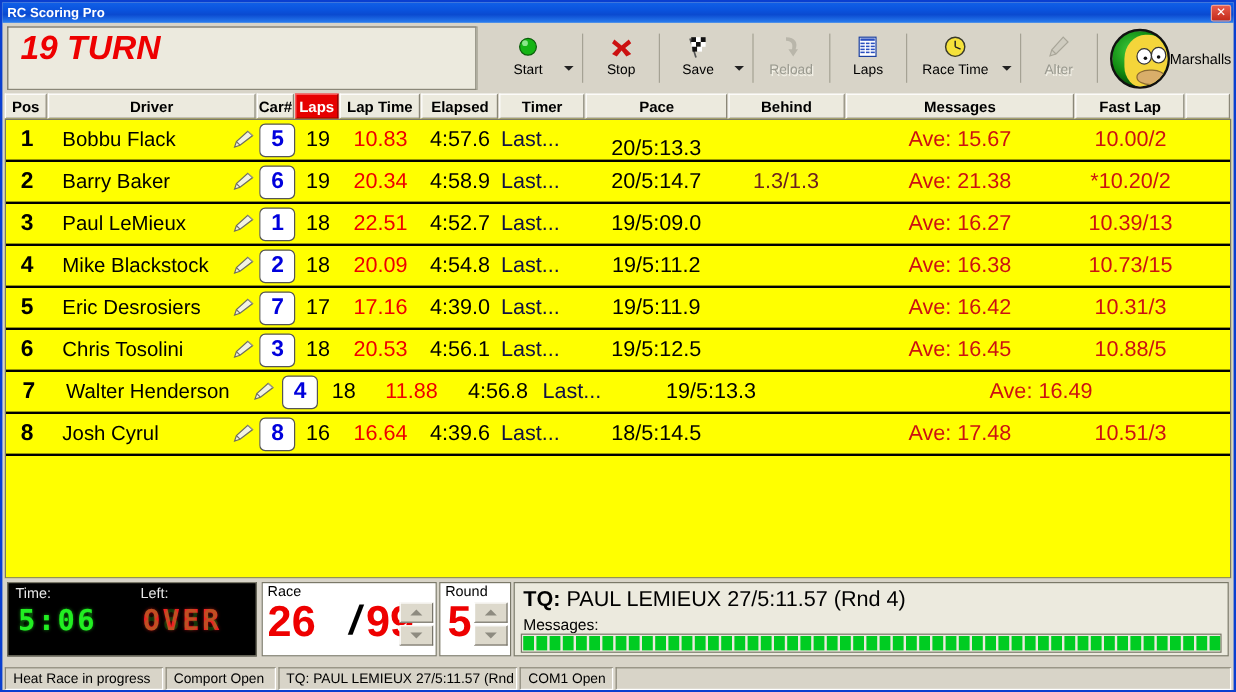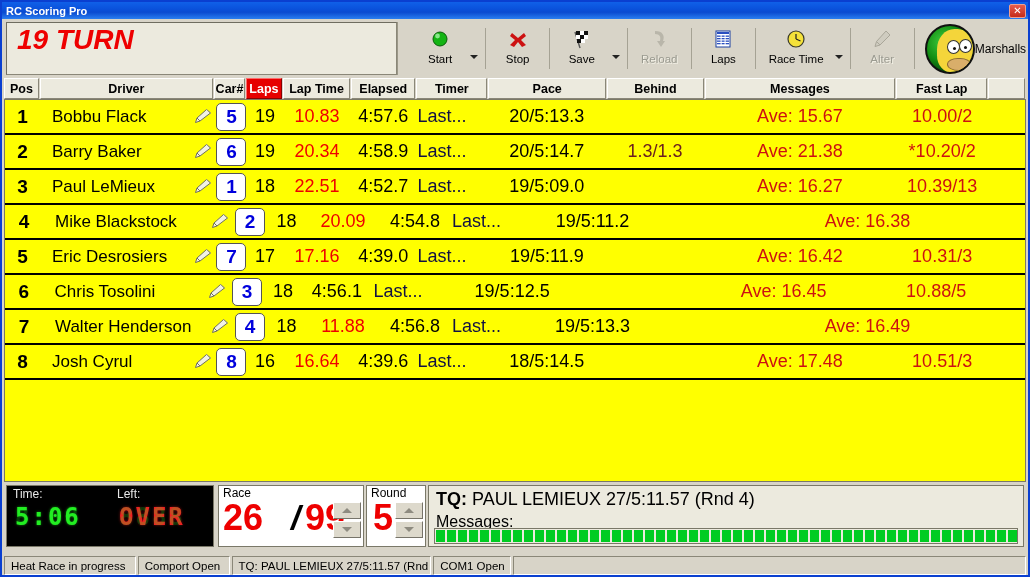--- a/index.html
+++ b/index.html
@@ -173,21 +173,21 @@
   }
   .spin .up{width:0;height:0;border-left:5px solid transparent;border-right:5px solid transparent;border-bottom:5px solid #8e8b80;}
   .spin .dn{width:0;height:0;border-left:5px solid transparent;border-right:5px solid transparent;border-top:5px solid #8e8b80;}
 
   .tqpanel{
     position:absolute;left:424px;top:3px;width:596px;height:62px;
     background:#eceade;border:1px solid #7a7868;box-sizing:border-box;
   }
   .tqline{position:absolute;left:7px;top:3px;font-size:18px;color:#000;white-space:nowrap;}
   .tqline b{font-weight:bold;}
-  .msglbl{position:absolute;left:7px;top:27px;font-size:16px;color:#000;}
+  .msglbl{position:absolute;left:7px;top:27px;font-size:13px;color:#000;}
   .progbar{
     position:absolute;left:5px;top:42px;width:584px;height:16px;
     background:#eceade;border:1px solid #7a7868;box-sizing:border-box;
     display:flex;align-items:center;padding:1px;gap:2px;overflow:hidden;
   }
   .progbar i{display:block;width:9px;height:12px;background:#00cc22;flex:0 0 auto;}
 
   
   .status{
     position:absolute;left:2px;top:553px;width:1022px;height:20px;
@@ -397,21 +397,21 @@
         </div>
         <div class="c c-lt" style="width: 74px;">
           <span>10.83</span>
         </div>
         <div class="c c-el" style="width: 70px;">
           <span>4:57.6</span>
         </div>
         <div class="c c-tm" style="width: 78px;">
           <span>Last...</span>
         </div>
-        <div class="c c-pace" style="width: 129px;">
+        <div class="c c-pace" style="width: 129px; align-items: flex-end;">
           <span>20/5:13.3</span>
         </div>
         <div class="c c-beh" style="width: 106px;">
           <span></span>
         </div>
         <div class="c c-msg" style="width: 209px;">
           <span>Ave: 15.67</span>
         </div>
         <div class="c c-fast" style="width: 100px;">
           <span>10.00/2</span>
@@ -529,20 +529,23 @@
         </div>
         <div class="c c-pace" style="width: 129px;">
           <span>19/5:11.2</span>
         </div>
         <div class="c c-beh" style="width: 106px;">
           <span></span>
         </div>
         <div class="c c-msg" style="width: 209px;">
           <span>Ave: 16.38</span>
         </div>
+        <div class="c c-fast" style="width: 100px;">
+          <span>10.73/15</span>
+        </div>
         <div class="c " style="width: 40px;"></div>
       </div>
       <div class="row">
         <div class="c c-pos" style="width: 38px;">
           <span>5</span>
         </div>
         <div class="c c-drv" style="width: 190px;">
           <span>Eric Desrosiers</span>
           <svg class="pen" viewBox="0 0 18 16">
             <path d="M12.5 1.5 L16.5 5 L6 13 L1.5 14.5 L3 10 Z" fill="#f2f2e4" stroke="#6e6e60" stroke-width="1"></path>
@@ -590,20 +593,23 @@
             <path d="M3 10 L6 13" stroke="#6e6e60" stroke-width="1"></path>
             <path d="M12.5 1.5 L16.5 5" stroke="#9a9a88" stroke-width="1"></path>
           </svg>
         </div>
         <div class="c c-car" style="width: 34px;">
           <div class="carbox">3</div>
         </div>
         <div class="c c-laps" style="width: 39px;">
           <span>18</span>
         </div>
+        <div class="c c-lt" style="width: 74px;">
+          <span>20.53</span>
+        </div>
         <div class="c c-el" style="width: 70px;">
           <span>4:56.1</span>
         </div>
         <div class="c c-tm" style="width: 78px;">
           <span>Last...</span>
         </div>
         <div class="c c-pace" style="width: 129px;">
           <span>19/5:12.5</span>
         </div>
         <div class="c c-beh" style="width: 106px;">

